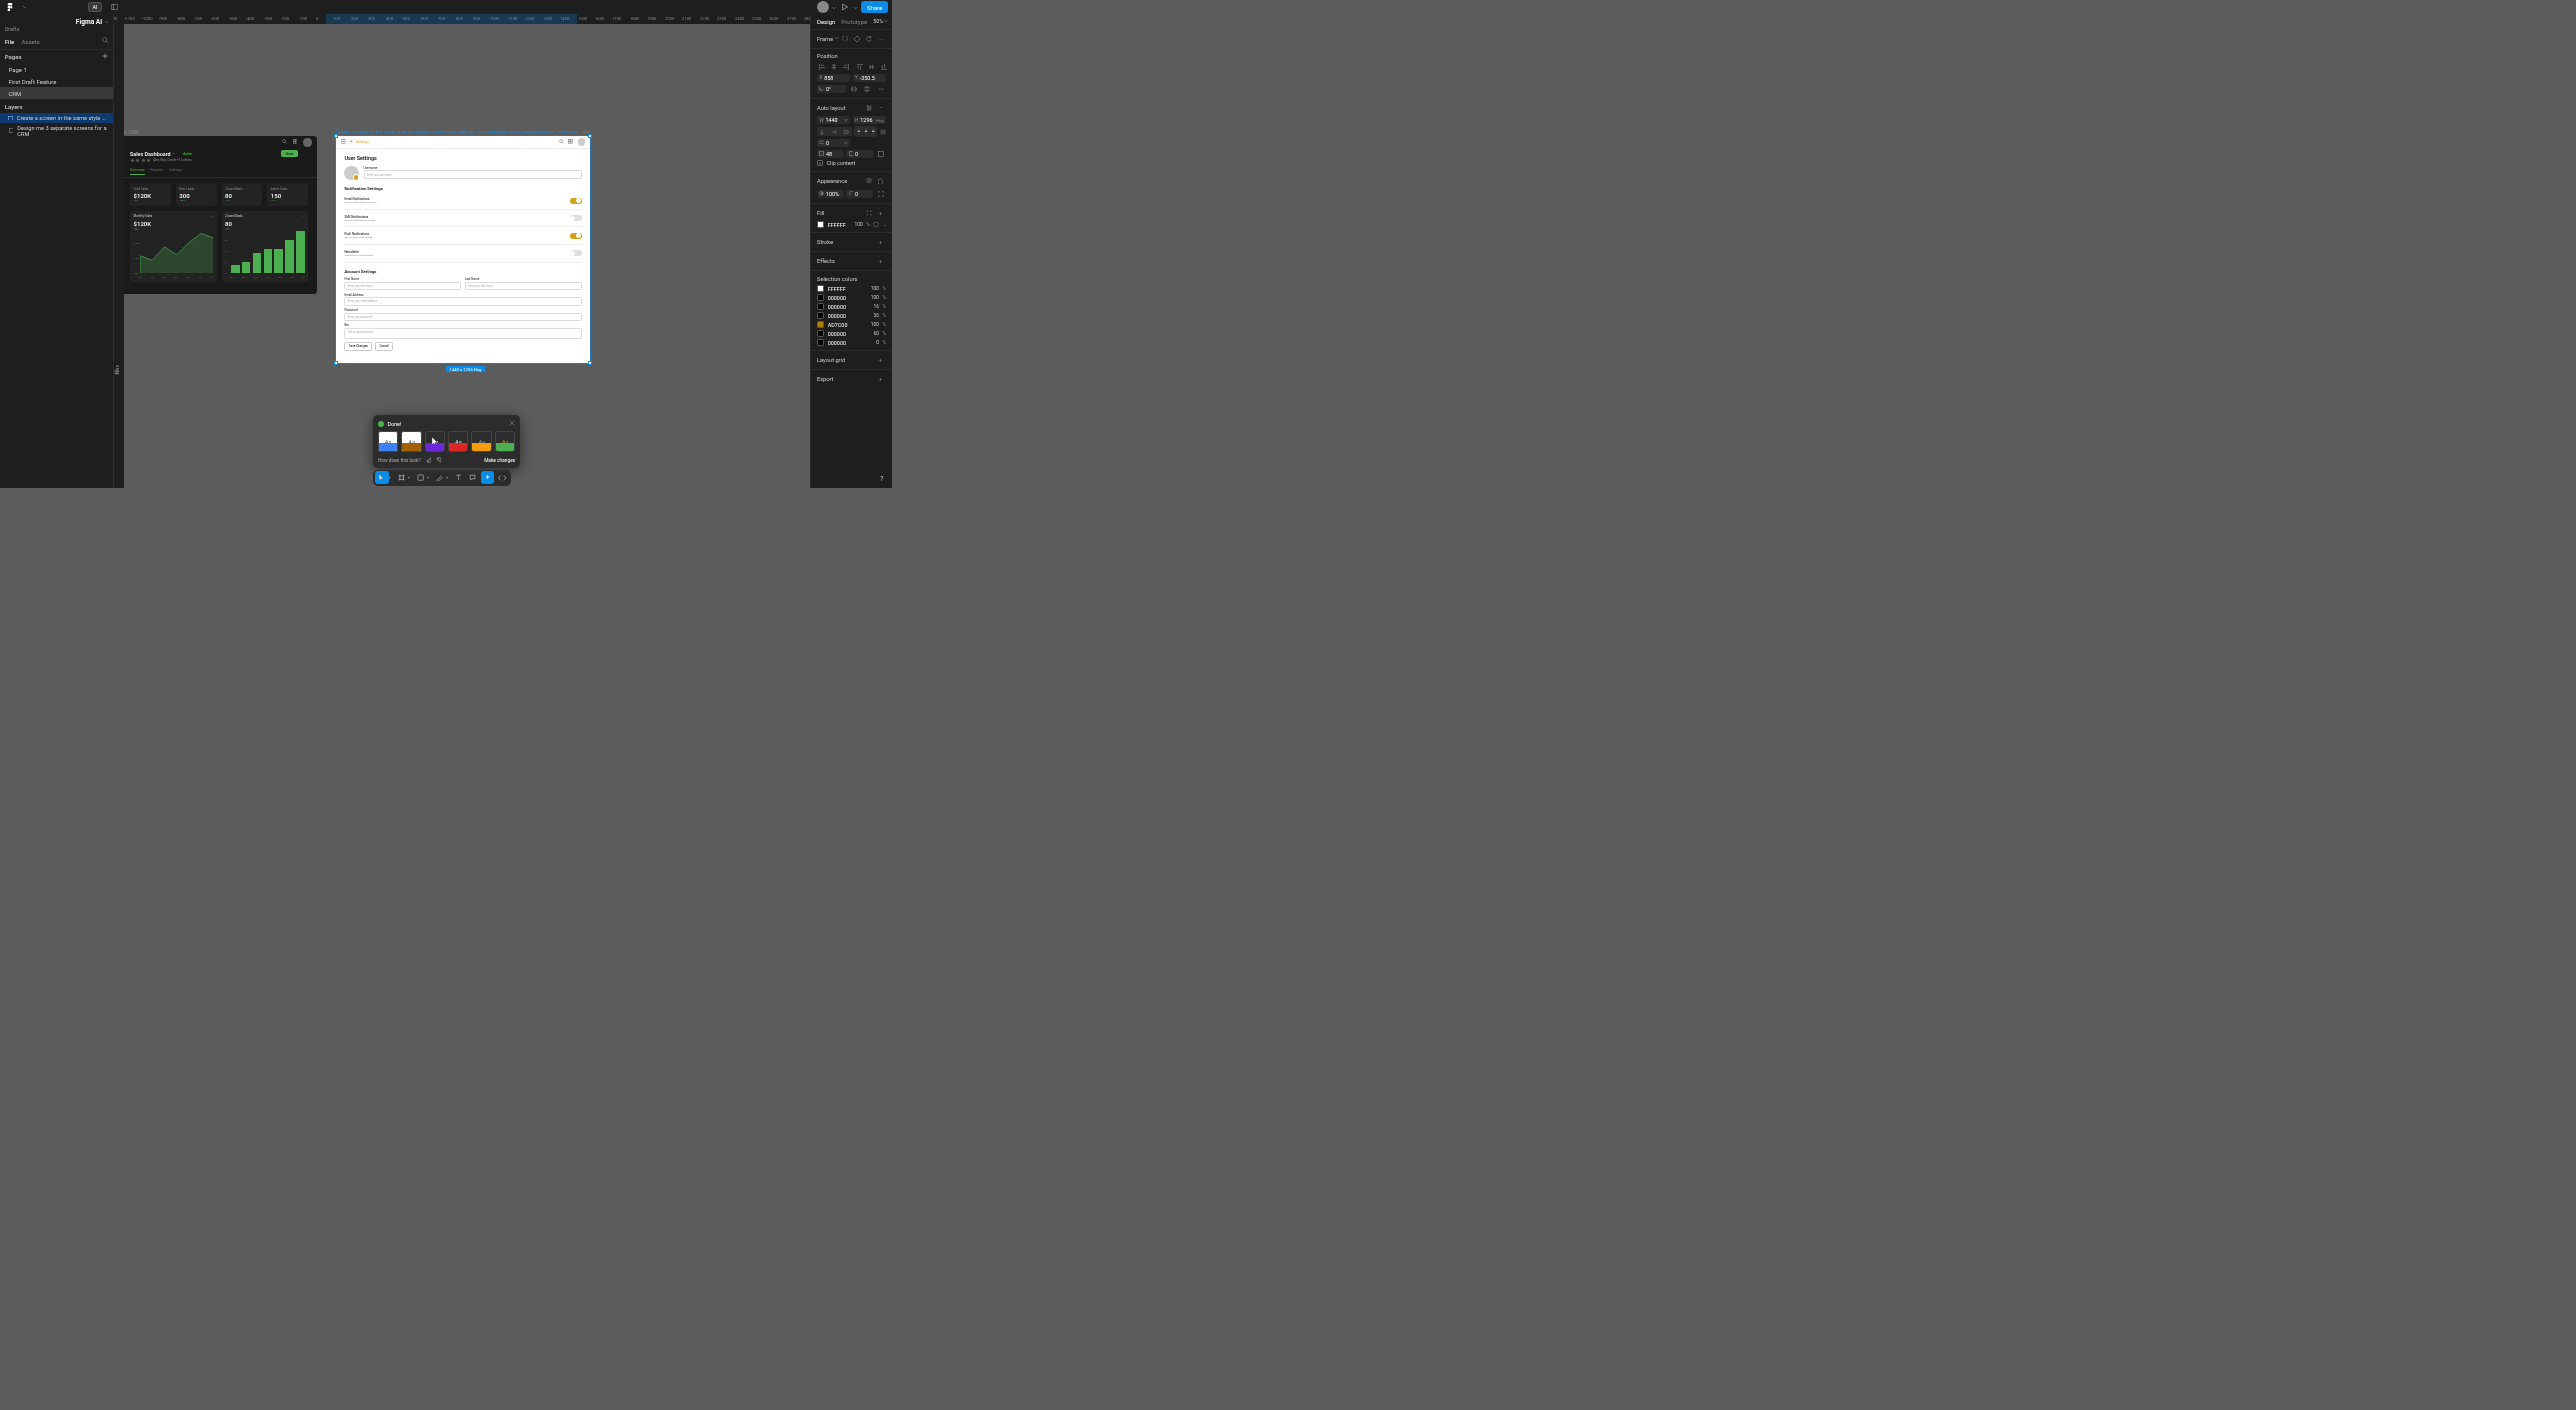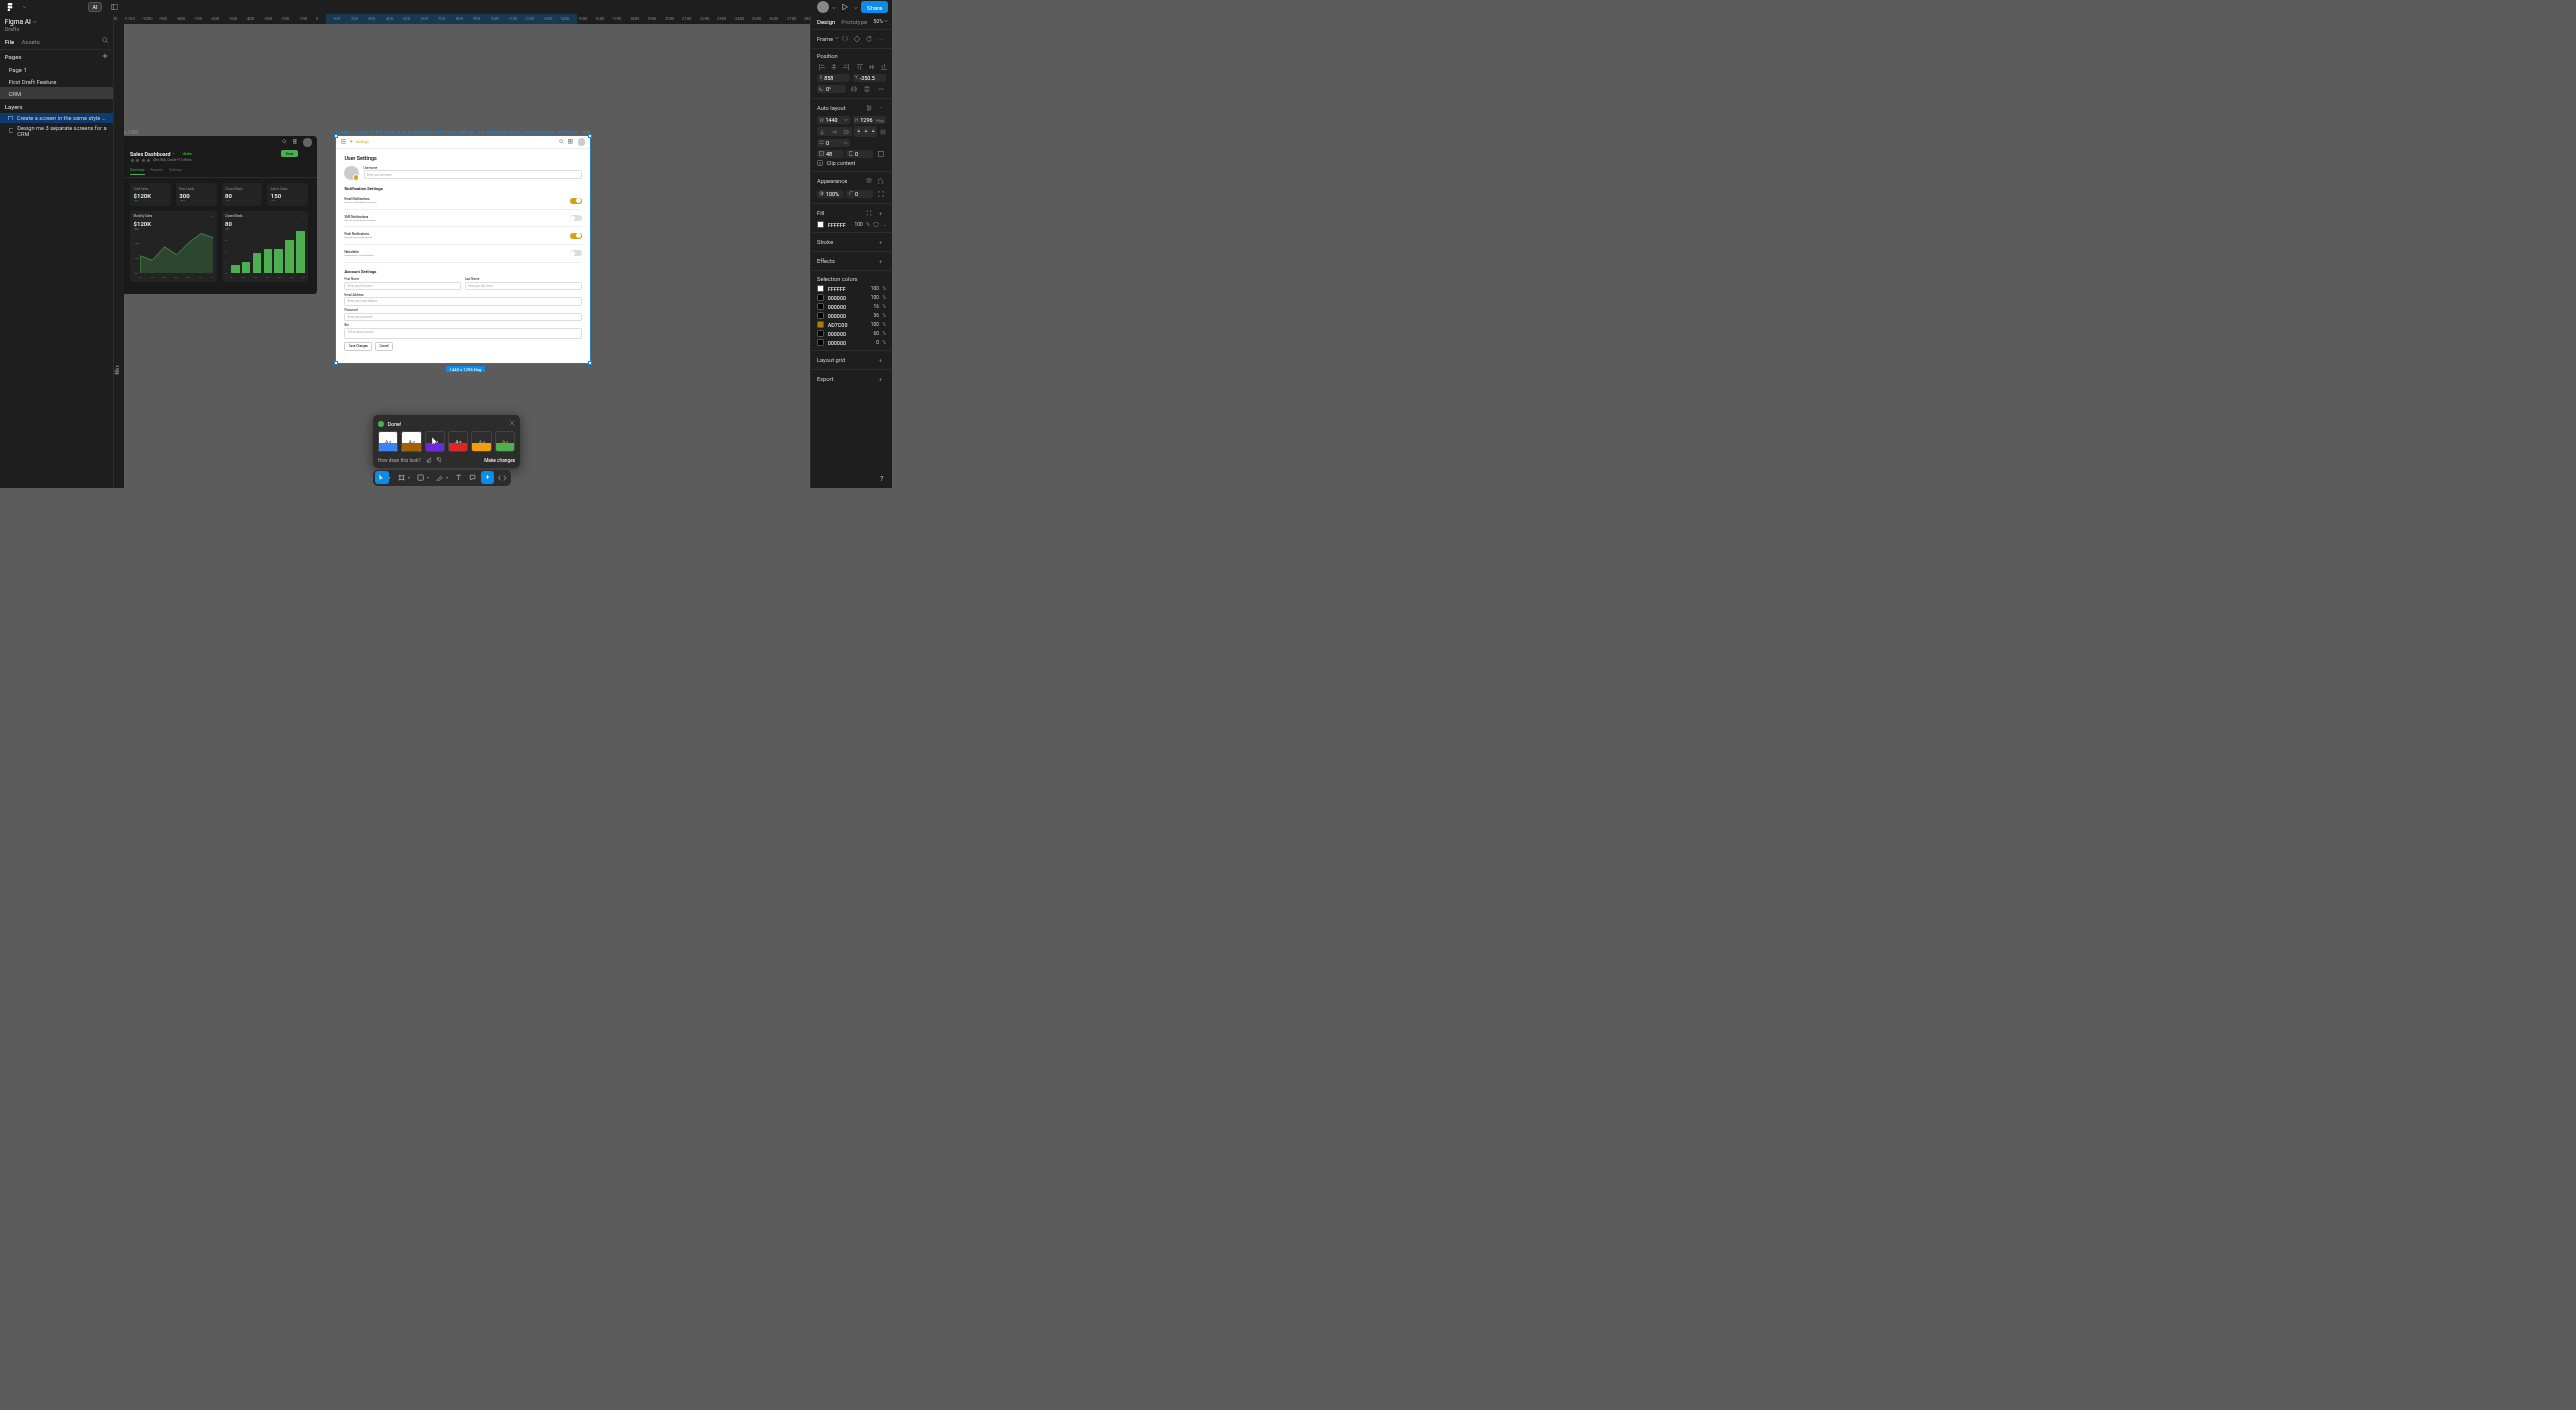--- a/index.html
+++ b/index.html
@@ -37,21 +37,21 @@
   position: absolute;
   top: 14.4px; left: 0; bottom: 0;
   width: 114px;
   background: #1e1e1e;
   border-right: 0.6px solid #2c2c2c;
   display: flex;
   flex-direction: column;
   font-size: 6px;
 }
 .lp-header { padding: 3.6px 4.8px 1.2px; }
-.lp-title { display:flex; align-items:center; gap:2.4px; font-size:6.6px; font-weight:400; }
+.lp-title { display:flex; align-items:center; gap:2.4px; font-size:6.6px; font-weight:700;justify-content:flex-end; }
 .lp-sub { color:#888; font-size:5.4px; }
 .lp-tabs { display:flex; gap:7.2px; padding:4.8px 4.8px 3.6px; border-bottom:0.6px solid #2c2c2c; position:relative; }
 .lp-tab { color:#888; cursor:pointer; }
 .lp-tab.active { color:#fff; }
 .lp-search-icon { position:absolute; right:4.8px; top:3.6px; cursor:pointer; }
 .lp-section-head { display:flex; justify-content:space-between; align-items:center; padding:3.6px 4.8px; color:#ccc; font-weight:500; }
 .lp-list { display:flex; flex-direction:column; }
 .lp-item { padding:2.4px 4.8px 2.4px 8.4px; display:flex; align-items:center; gap:3.6px; cursor:pointer; color:#ccc; }
 .lp-item.highlighted { background:#3a3a3a; }
 .lp-layer { padding:1.8px 4.8px 1.8px 8.4px; display:flex; align-items:center; gap:3.6px; cursor:pointer; color:#ccc; font-size:5.7px; }

